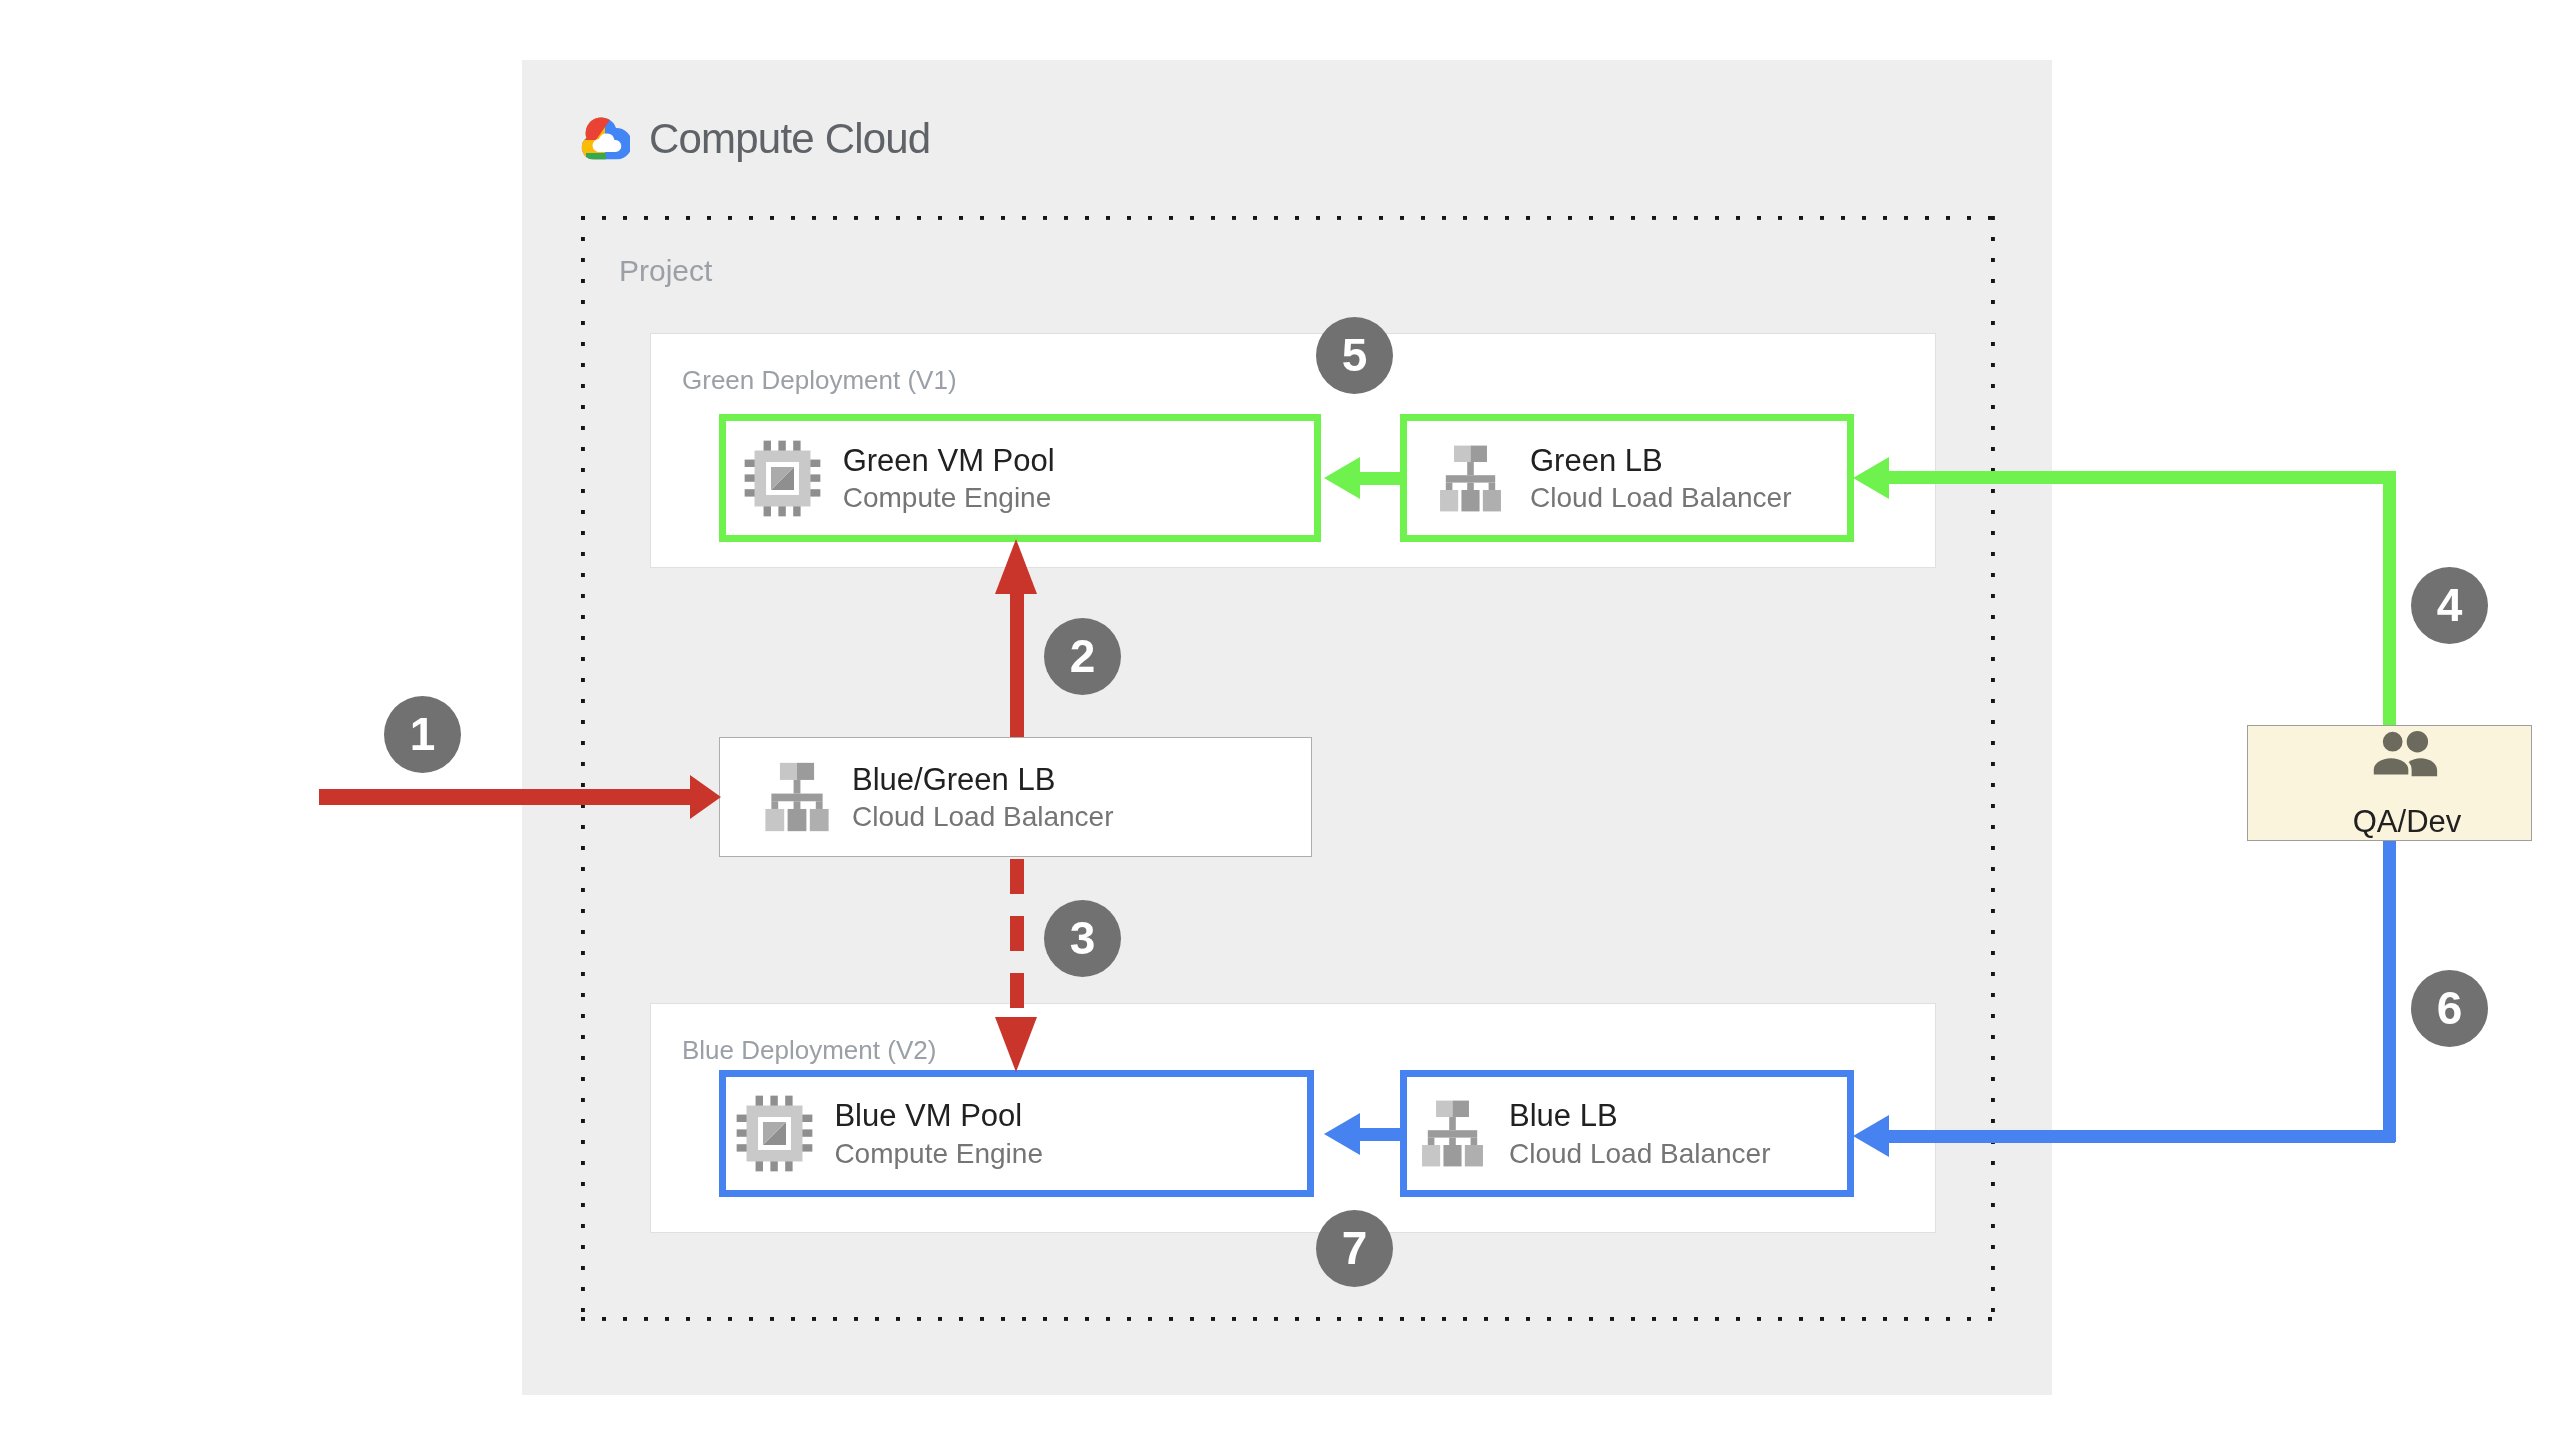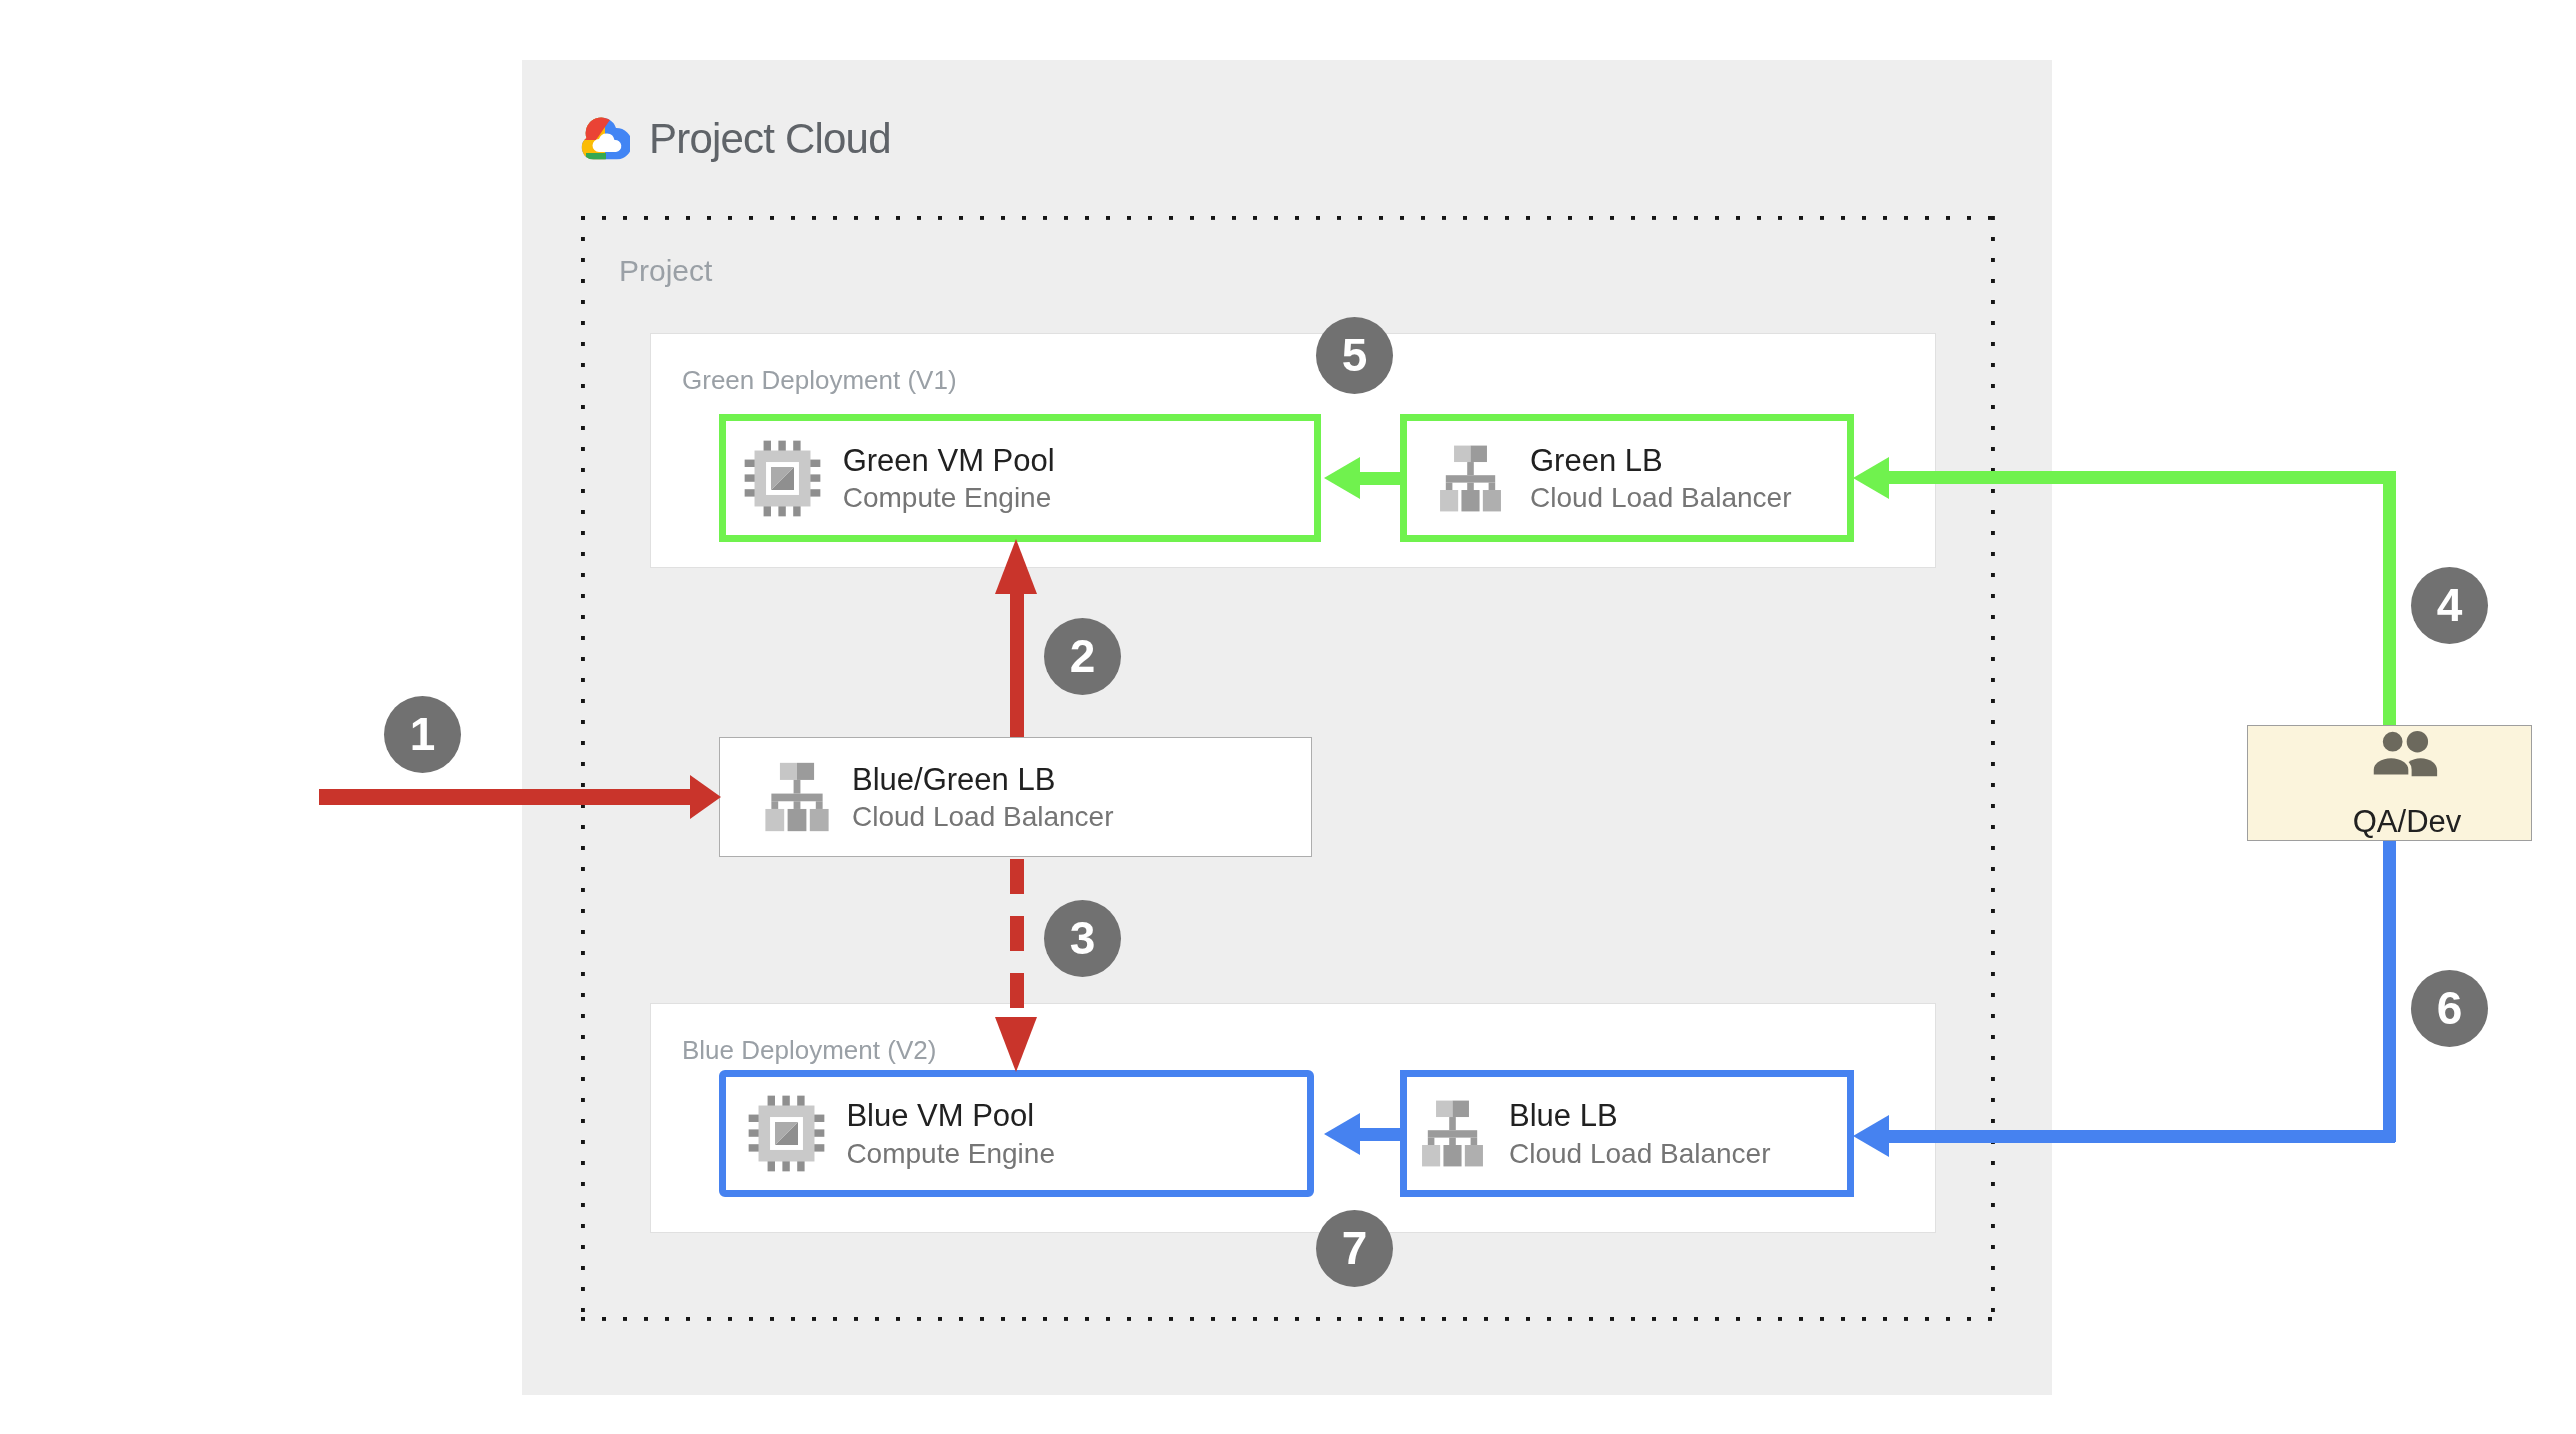--- a/index.html
+++ b/index.html
@@ -44,21 +44,21 @@
   .node .txt{display:flex; flex-direction:column; justify-content:center;}
   .node .title{font-size:31px; color:var(--title-dark); line-height:1.2; white-space:nowrap;}
   .node .subtitle{font-size:28px; color:var(--subtitle-gray); margin-top:3px; white-space:nowrap;}
 
   .green-border{border:7.9px solid var(--green);}
   .blue-border{border:7.9px solid var(--blue);}
 
   #green-vm{left:719px; top:414px; width:602px; height:128px; padding-left:17.3px; gap:20.4px;}
   #green-lb{left:1400px; top:414px; width:454px; height:128px; padding-left:23.6px; gap:20.4px;}
   #bluegreen-lb{left:719px; top:737px; width:593px; height:120px; border:1.6px solid #ADADAD; padding-left:36px; gap:14px;}
-  #blue-vm{left:719px; top:1070px; width:595px; height:127px; padding-left:21px; gap:20.4px;border-radius:6px;}
+  #blue-vm{left:719px; top:1070px; width:595px; height:127px; padding-left:9px; gap:20.4px;}
   #blue-lb{left:1400px; top:1070px; width:454px; height:127px; padding-left:6px; gap:17px;}
 
   
   .actor{display:flex; align-items:center; background:var(--cream); border:1.6px solid #9E9E9E;}
   #users{left:59px; top:741px; width:260px; height:116px; padding-left:33px; gap:23.6px;}
   #qadev{left:2247px; top:725px; width:285px; height:116px; padding-left:35px; gap:23.6px;flex-direction:column;}
   .actor .label{font-size:31px; color:var(--title-dark); white-space:nowrap;}
 
   
   .hline{height:15.7px; background:var(--red);}
@@ -118,21 +118,21 @@
           </clipPath>
         </defs>
       <g clip-path="url(#cl)">
         <rect x="0" y="0" width="100" height="88" fill="#4285F4"></rect>
         <rect x="0" y="0" width="50" height="88" fill="#FBBC05"></rect>
         <path d="M0,0 H64 L32,46 H0 Z" fill="#EA4335"></path>
         <rect x="12" y="72" width="40" height="16" fill="#34A853"></rect>
       </g>
       <path d="M38,70 a13,13 0 0 1 0-26 a16,16 0 0 1 31,2 a12,12 0 0 1 3,24 z" fill="#ffffff"></path>
     </svg>
-    <span id="logo-text">Project Cloud</span>
+    <span id="logo-text">Compute Cloud</span>
   </div>
 
   <div id="project" class="abs"></div>
   <div id="project-label" class="abs">Project</div>
 
   <div id="green-dep" class="abs dep">
     <div class="dep-label">Green Deployment (V1)</div>
   </div>
   <div id="blue-dep" class="abs dep">
     <div class="dep-label">Blue Deployment (V2)</div>

